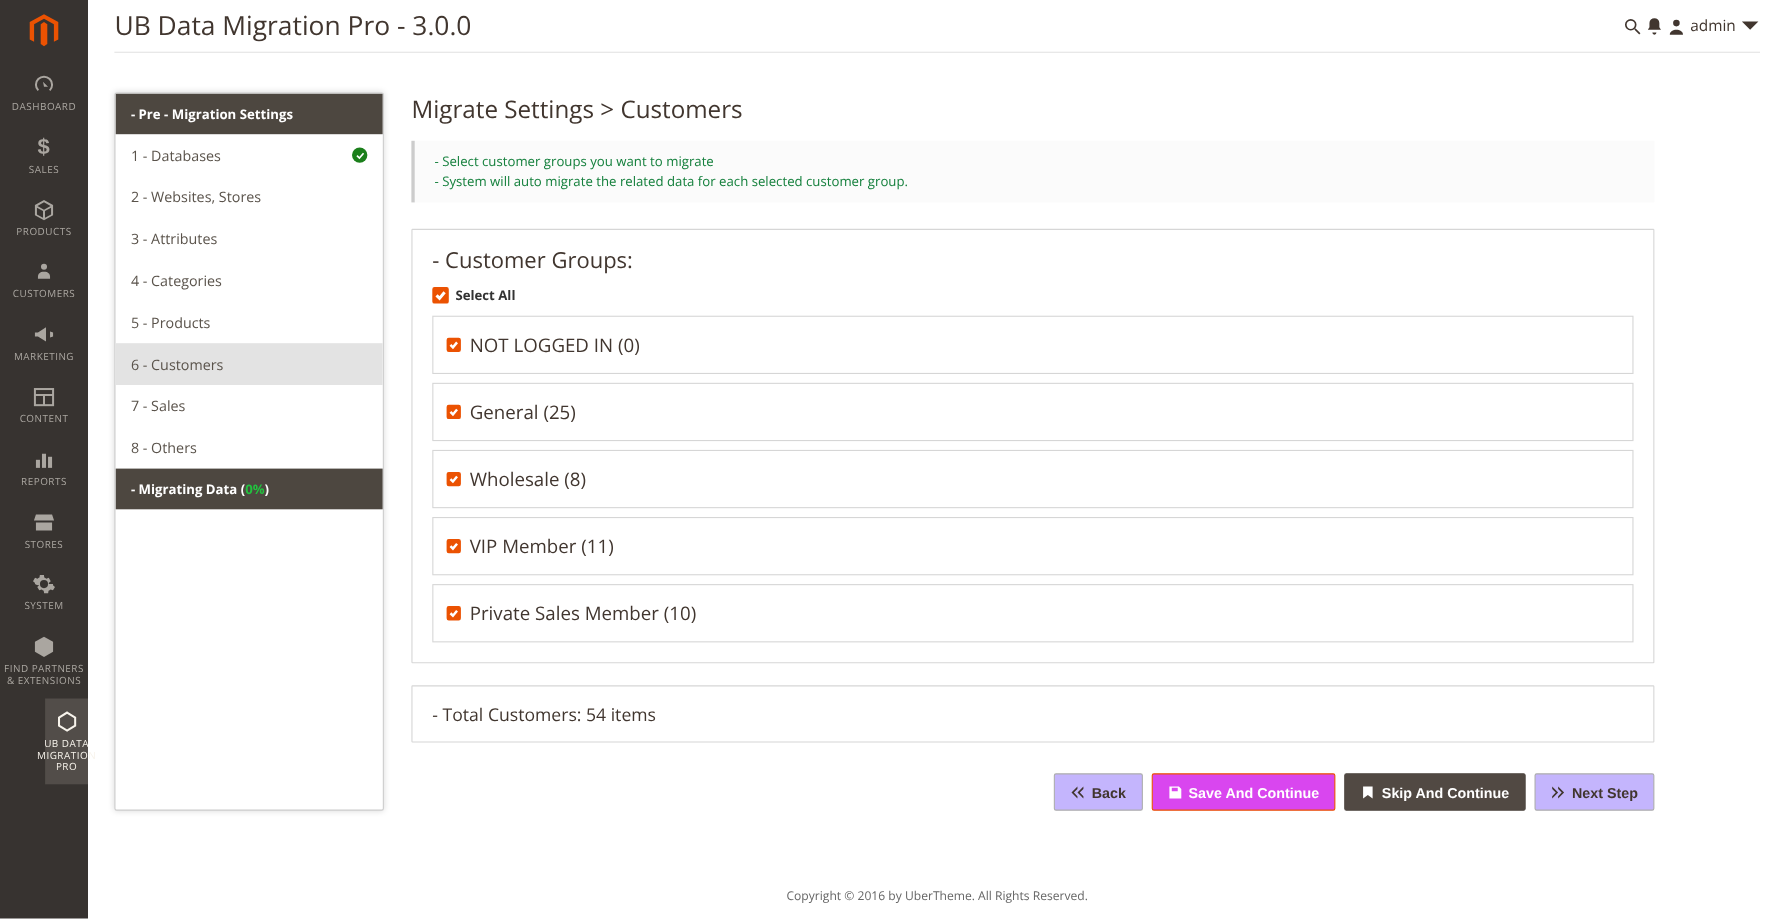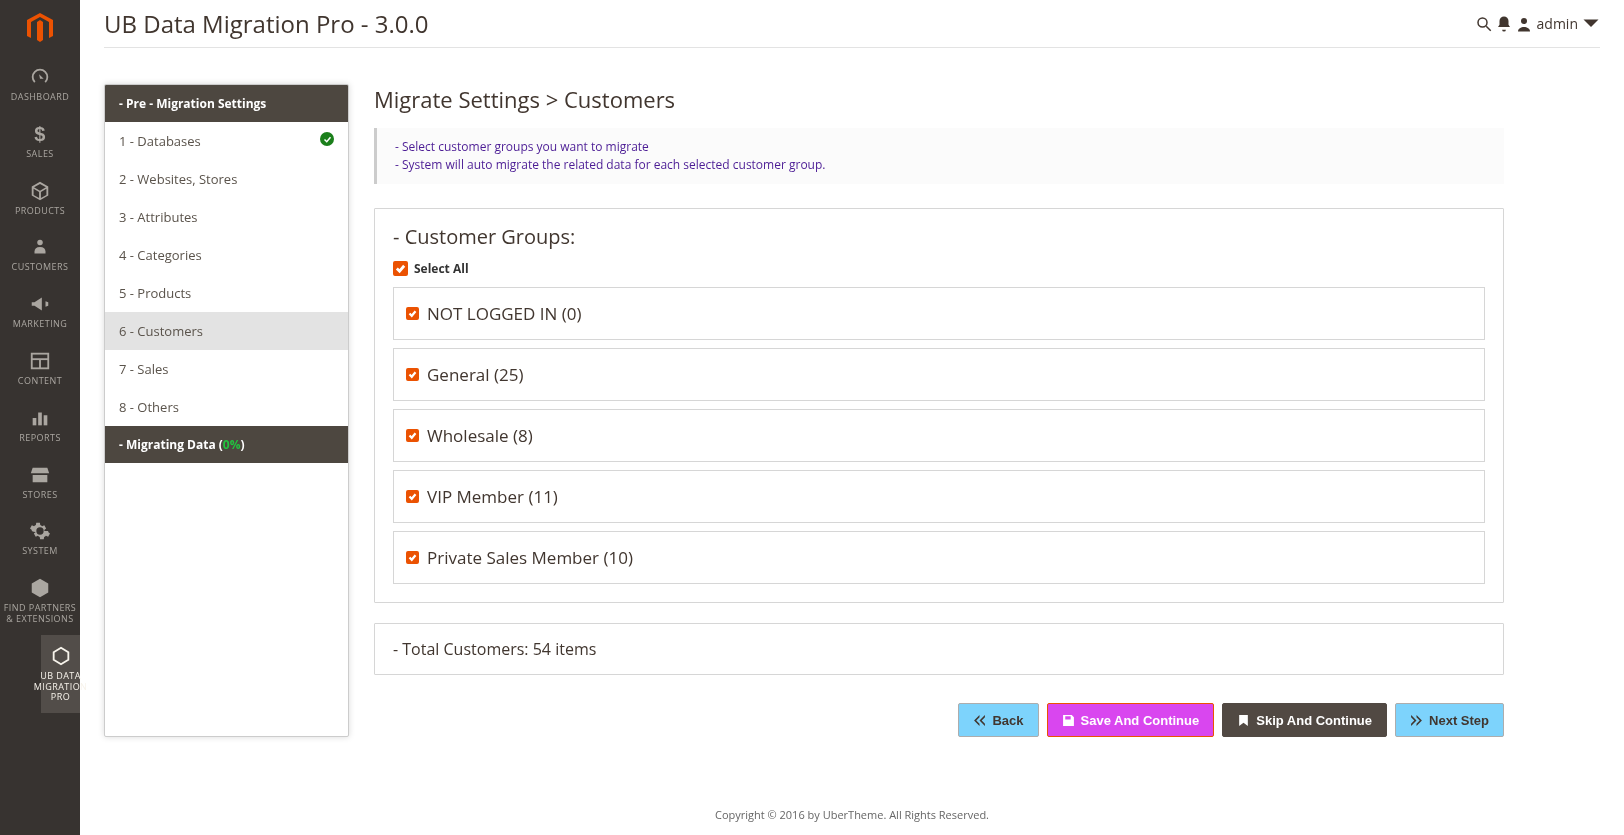--- a/index.html
+++ b/index.html
@@ -21,46 +21,46 @@
     .header-actions { display:flex; align-items:center; gap:2px; color:#41362f; }
     .header-actions .hact { cursor:pointer; display:flex; align-items:center; gap:4px; font-size:14px; }
     .header-actions .hact svg { width:18px; height:18px; }
     
     .content { display:flex; gap:25px; padding-top:36px; max-width:1400px; }
     
     
     .steps { width:245px; flex:0 0 245px; background:#fff; border:1px solid #ccc; border-radius:2px; box-shadow:0 0 6px rgba(0,0,0,.15); overflow:hidden; }
     .steps .group-head { background:#4d4740; color:#fff; font-weight:700; font-size:12px; padding:10px 14px; }
     .steps .group-head .pct { color:#22c23f; }
-    .steps .step { padding:10px 14px; font-size:13px; color:#5a534b; display:flex; justify-content:space-between; cursor:pointer; }
+    .steps .step { padding:10px 14px; font-size:13px; color:#5a534b; display:flex; justify-content:space-between; align-items:center; cursor:pointer; }
     .steps .step + .step { border-top:none; }
     .steps .step.active { background:#e3e3e3; }
     .steps .step .ok { width:14px; height:14px; border-radius:50%; background:#1b7f1b; display:inline-flex; align-items:center; justify-content:center; color:#fff; font-size:10px; }
     
     
     .main { flex:1; }
     .main h2 { font-size:22px; font-weight:400; color:#41362f; margin-bottom:14px; }
-    .hint { border-left:3px solid #ccc; background:#fbfbfb; padding:10px 18px; color:#4c1d95; font-size:12px; line-height:1.5; margin-bottom:24px; }
+    .hint { border-left:3px solid #ccc; background:#fbfbfb; padding:10px 18px; color:#15803d; font-size:12px; line-height:1.5; margin-bottom:24px; }
     
     .box { border:1px solid #d6d6d6; border-radius:1px; padding:14px 18px 18px; margin-bottom:20px; }
     .box h3 { font-size:20px; font-weight:400; color:#41362f; margin-bottom:10px; }
     
     .chk { width:15px; height:15px; border:2px solid #eb5202; border-radius:2px; display:inline-flex; align-items:center; justify-content:center; background:#eb5202; cursor:pointer; }
     .chk svg { width:11px; height:11px; stroke:#fff; stroke-width:3; fill:none; }
     .selall { display:flex; align-items:center; gap:6px; font-weight:700; font-size:12px; margin-bottom:10px; }
     
     .group-list .grow { border:1px solid #d6d6d6; padding:14px 12px; display:flex; align-items:center; gap:8px; font-size:17px; color:#41362f; margin-top:8px; }
     .group-list .grow:first-child { margin-top:4px; }
     .group-list .chk { width:13px; height:13px; border-width:2px; }
     
     .total-box { border:1px solid #d6d6d6; border-radius:1px; padding:14px 18px; }
     .total-box h3 { font-size:16px; font-weight:400; color:#41362f; }
     
     .btn-row { display:flex; justify-content:flex-end; gap:8px; margin-top:28px; }
-    .btn { display:inline-flex; align-items:center; gap:6px; height:34px; padding:0 14px; border:1px solid #adadad; background:#7dd3fc; color:#41362f; font-weight:600; font-size:13px; border-radius:2px; cursor:pointer; }
+    .btn { display:inline-flex; align-items:center; gap:6px; height:34px; padding:0 14px; border:1px solid #adadad; background:#c4b5fd; color:#41362f; font-weight:600; font-size:13px; border-radius:2px; cursor:pointer; }
     .btn.primary { background:#d946ef; border-color:#eb5202; color:#fff; }
     .btn.dark { background:#514943; border-color:#514943; color:#fff; }
     .btn svg { width:13px; height:13px; }
     
     .footer { text-align:center; color:#666; font-size:11px; margin-top:70px; line-height:1.5; }
   </style>
 </head>
 <body>
 
 <div class="admin-nav">

